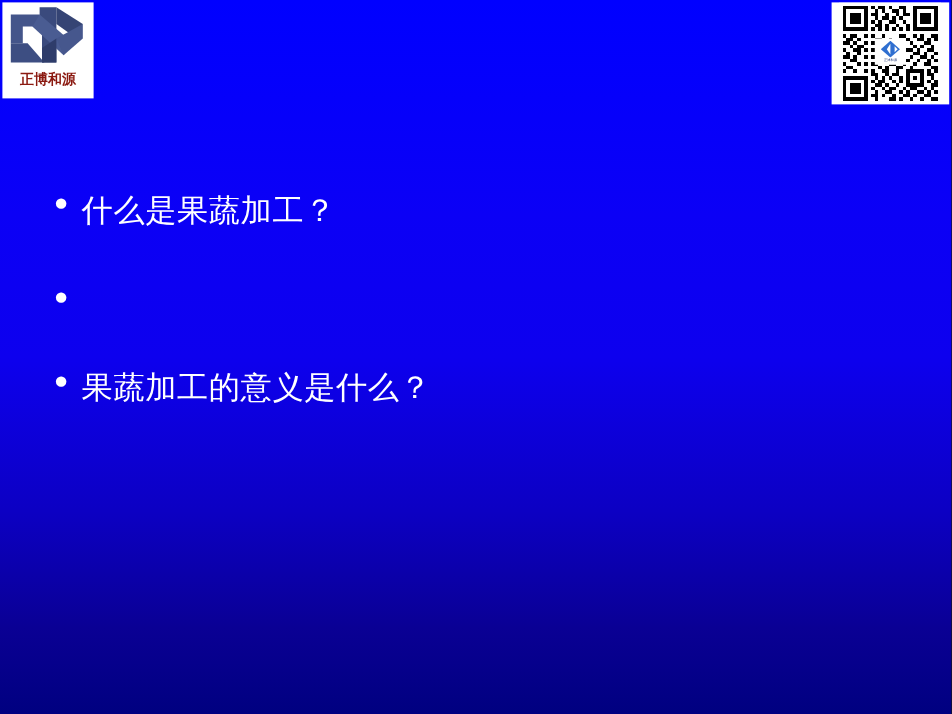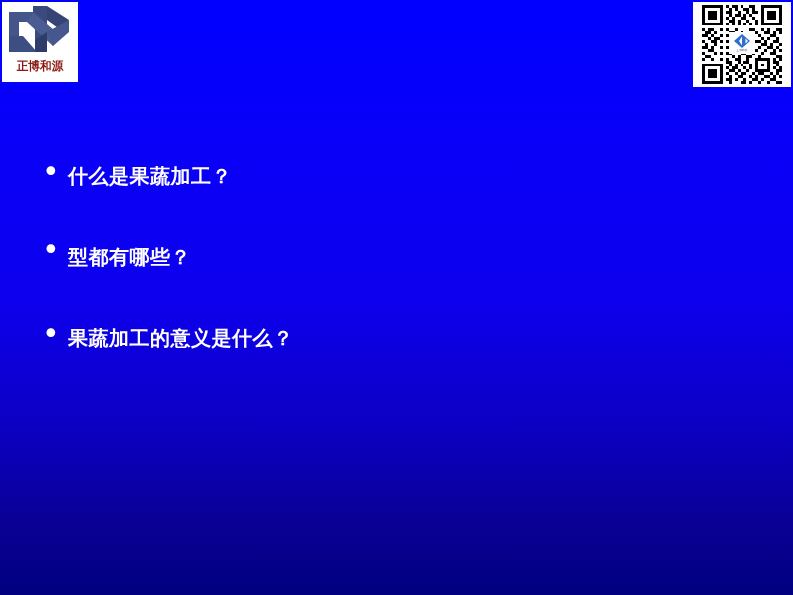--- a/index.html
+++ b/index.html
@@ -104,24 +104,24 @@
     width: 32px;
     font-size: 30px;
     line-height: 44px;
     text-align: left;
     padding-left: 6px;
     box-sizing: border-box;
     color: #ffffff;
   }
   .bullet-text {
     flex: 1 1 auto;
-    font-size: 20px;
+    font-size: 26px;
     line-height: 52px;
     color: #ffffff;
-    font-weight: 700;
+    font-weight: 400;
     letter-spacing: 0.5px;
   }
   .bullet-row.tall .bullet-text { line-height: 58px; }
 </style>
 </head>
 <body>
 
 <div class="slide">
 
   <div class="logo-box">
@@ -350,21 +350,20 @@
   <div class="content">
 
     <div class="bullet-row">
       <div class="bullet-marker">•</div>
       <div class="bullet-text">什么是果蔬加工？</div>
     </div>
 
     <div class="bullet-row tall">
       <div class="bullet-marker">•</div>
       <div class="bullet-text">
-        <div>型都有哪些？</div>
       </div>
     </div>
 
     <div class="bullet-row">
       <div class="bullet-marker">•</div>
       <div class="bullet-text">果蔬加工的意义是什么？</div>
     </div>
 
   </div>
 </div>

